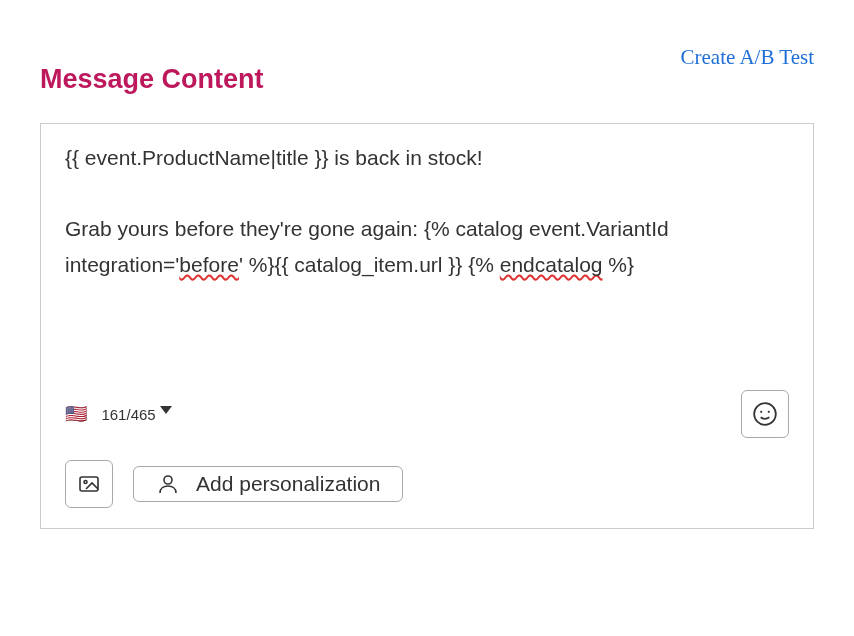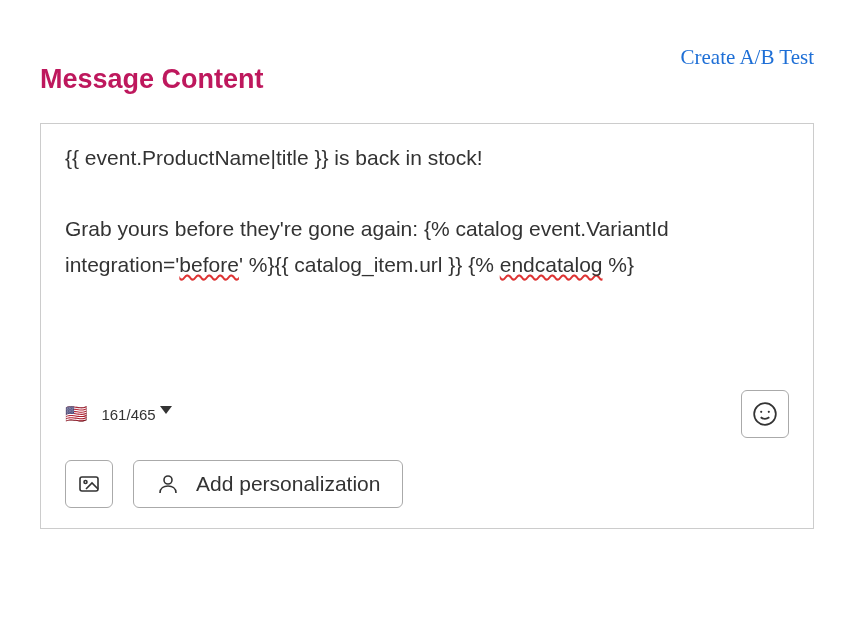--- a/index.html
+++ b/index.html
@@ -97,21 +97,21 @@
       height: 48px;
       border: 1px solid #aaa;
       border-radius: 6px;
       background: #fff;
       display: flex;
       align-items: center;
       justify-content: center;
       cursor: pointer;
     }
     .personalization-btn {
-      height: 48px;
+      height: 36px;
       border: 1px solid #aaa;
       border-radius: 6px;
       background: #fff;
       display: flex;
       align-items: center;
       padding: 0 22px;
       gap: 16px;
       cursor: pointer;
       font-size: 21px;
       color: #333;

